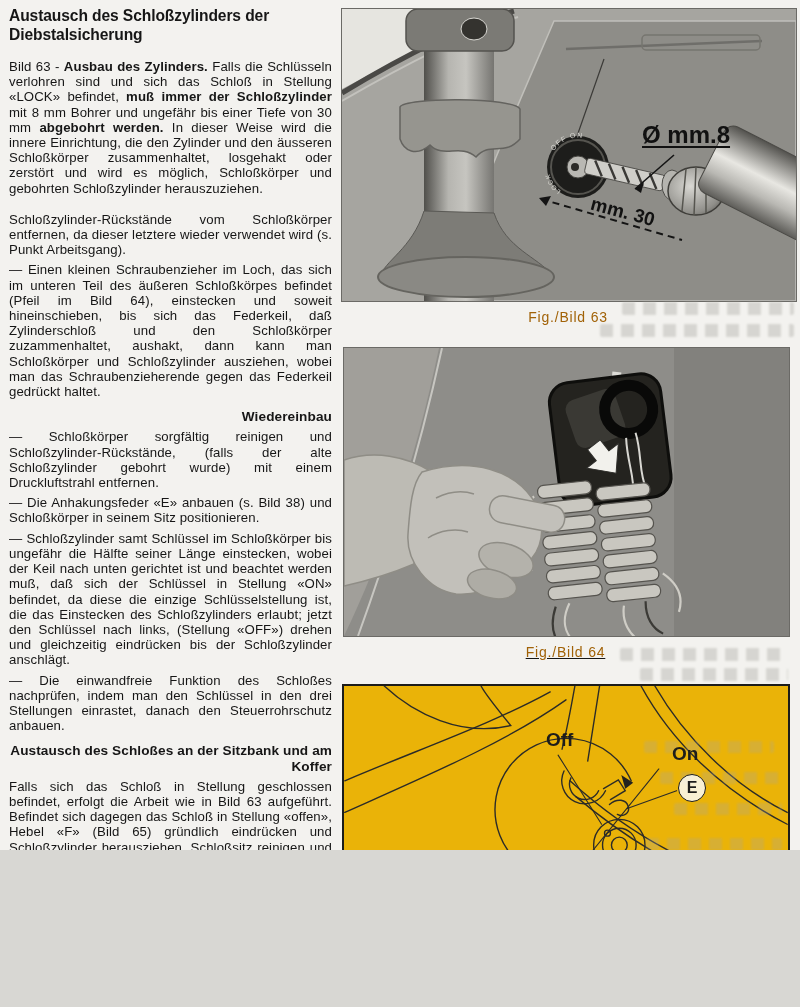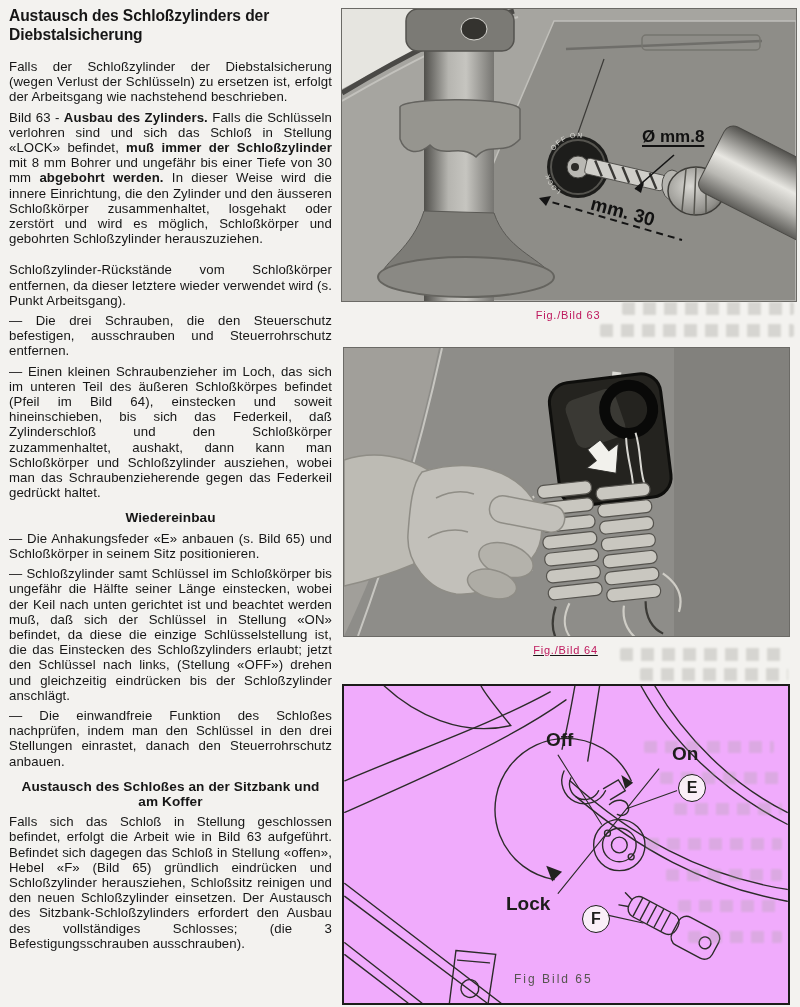--- a/index.html
+++ b/index.html
@@ -1,43 +1,43 @@
 <!DOCTYPE html>
 <html lang="de"><head>
 <meta charset="utf-8">
 <style>
   html,body{margin:0;padding:0;}
   body{background:#d8d7d3;font-family:"Liberation Sans","DejaVu Sans",sans-serif;}
-  .page{position:relative;width:800px;height:1007px;background:#f3f2ef;overflow:hidden;color:#161616;}
+  .page{position:relative;width:800px;height:850px;background:#f3f2ef;overflow:hidden;color:#161616;}
 
   
   .col{position:absolute;left:9px;top:6px;width:323px;font-size:13.2px;line-height:15.2px;
        text-align:justify;letter-spacing:.1px;}
   .blk{margin:0 0 5px;}
   .blk.join{margin-bottom:16px;}
   .blk.h1{font-size:15.6px;line-height:19px;font-weight:bold;text-align:left;margin:0 0 15px;letter-spacing:-.1px;}
-  .blk.h2{font-size:13.6px;font-weight:bold;text-align:center;margin:10px 8px 5px;}
+  .blk.h2{font-size:13.6px;font-weight:bold;text-align:right;margin:10px 0 5px;}
   .blk .b{font-weight:bold;}
 
   
   figure{margin:0;position:absolute;}
   .photo{position:relative;overflow:hidden;border:1px solid #6b6a66;box-shadow:inset 0 2px 3px rgba(30,30,28,.55);}
-  figcaption{font-size:11px;color:#be185d;letter-spacing:.8px;text-align:center;margin-top:7px;}
+  figcaption{font-size:14px;color:#a16207;letter-spacing:.8px;text-align:center;margin-top:7px;}
 
   #fig63{left:341px;top:8px;width:454px;}
   #fig63 .photo{width:454px;height:292px;background:#a6a5a0;}
-  .lbl-d{position:absolute;left:300px;top:118px;font-size:17px;font-weight:bold;
+  .lbl-d{position:absolute;left:300px;top:112px;font-size:24px;font-weight:bold;
          text-decoration:underline;text-decoration-thickness:2px;text-underline-offset:3px;color:#111;}
   .lbl-30{position:absolute;left:248px;top:192px;font-size:19px;font-weight:bold;color:#111;
           transform:rotate(15deg);}
 
   #fig64{left:343px;top:347px;width:445px;text-decoration:underline;}
   #fig64 .photo{width:445px;height:288px;background:#8e8d89;}
 
-  #fig65{left:342px;top:684px;width:448px;height:321px;background:#f0abfc;border:2px solid #1c1c1a;box-sizing:border-box;}
+  #fig65{left:342px;top:684px;width:448px;height:321px;background:#eab308;border:2px solid #1c1c1a;box-sizing:border-box;}
   .lin-lbl{position:absolute;font-size:19px;font-weight:600;color:#1d1d1b;}
   .lbl-off{left:202px;top:43px;}
   .lbl-on{left:304px;top:57px;margin-left:24px;}
   .lbl-lock{left:162px;top:207px;}
   .badge{position:absolute;width:26px;height:26px;border:1.6px solid #1d1d1b;border-radius:50%;
          font-size:16px;font-weight:600;line-height:26px;text-align:center;color:#1d1d1b;background:rgba(251,250,247,.85);}
   .badge-e{left:334px;top:88px;}
   .badge-f{left:238px;top:219px;}
   .cap65{position:absolute;left:170px;top:286px;font-size:12px;color:#55544f;letter-spacing:2px;}
 
@@ -46,27 +46,26 @@
          opacity:.38;filter:blur(1.2px);border-radius:2px;pointer-events:none;}
   svg{display:block;}
 </style>
 </head>
 <body>
 
 <div class="page">
 
   <div class="col">
       <div class="blk h1"><span class="b">Austausch des Schloßzylinders der Diebstalsicherung</span></div>
-      <div class="blk p"><span>Falls der Schloßzylinder der Diebstalsicherung (wegen Verlust der Schlüsseln) zu ersetzen ist, erfolgt der Arbeitsgang wie nachstehend beschrieben.</span></div>
       <div class="blk p join"><span>Bild 63 - </span><span class="b">Ausbau des Zylinders.</span><span> Falls die Schlüsseln verlohren sind und sich das Schloß in Stellung «LOCK» befindet, </span><span class="b">muß immer der Schloßzylinder</span><span> mit 8 mm Bohrer und ungefähr bis einer Tiefe von 30 mm </span><span class="b">abgebohrt werden.</span><span> In dieser Weise wird die innere Einrichtung, die den Zylinder und den äusseren Schloßkörper zusammenhaltet, losgehakt oder zerstört und wird es möglich, Schloßkörper und gebohrten Schloßzylinder herauszuziehen.</span></div>
       <div class="blk p"><span>Schloßzylinder-Rückstände vom Schloßkörper entfernen, da dieser letztere wieder verwendet wird (s. Punkt Arbeitsgang).</span></div>
-      <div class="blk p"><span>— Die drei Schrauben, die den Steuerschutz befestigen, ausschrauben und Steuerrohrschutz entfernen.</span></div>
       <div class="blk p"><span>— Einen kleinen Schraubenzieher im Loch, das sich im unteren Teil des äußeren Schloßkörpes befindet (Pfeil im Bild 64), einstecken und soweit hineinschieben, bis sich das Federkeil, daß Zylinderschloß und den Schloßkörper zuzammenhaltet, aushakt, dann kann man Schloßkörper und Schloßzylinder ausziehen, wobei man das Schraubenzieherende gegen das Federkeil gedrückt haltet.</span></div>
       <div class="blk h2"><span class="b">Wiedereinbau</span></div>
-      <div class="blk p"><span>— Die Anhakungsfeder «E» anbauen (s. Bild 65) und Schloßkörper in seinem Sitz positionieren.</span></div>
+      <div class="blk p"><span>— Schloßkörper sorgfältig reinigen und Schloßzylinder-Rückstände, (falls der alte Schloßzylinder gebohrt wurde) mit einem Druckluftstrahl entfernen.</span></div>
+      <div class="blk p"><span>— Die Anhakungsfeder «E» anbauen (s. Bild 38) und Schloßkörper in seinem Sitz positionieren.</span></div>
       <div class="blk p"><span>— Schloßzylinder samt Schlüssel im Schloßkörper bis ungefähr die Hälfte seiner Länge einstecken, wobei der Keil nach unten gerichtet ist und beachtet werden muß, daß sich der Schlüssel in Stellung «ON» befindet, da diese die einzige Schlüsselstellung ist, die das Einstecken des Schloßzylinders erlaubt; jetzt den Schlüssel nach links, (Stellung «OFF») drehen und gleichzeitig eindrücken bis der Schloßzylinder anschlägt.</span></div>
       <div class="blk p"><span>— Die einwandfreie Funktion des Schloßes nachprüfen, indem man den Schlüssel in den drei Stellungen einrastet, danach den Steuerrohrschutz anbauen.</span></div>
       <div class="blk h2"><span class="b">Austausch des Schloßes an der Sitzbank und am Koffer</span></div>
       <div class="blk p"><span>Falls sich das Schloß in Stellung geschlossen befindet, erfolgt die Arbeit wie in Bild 63 aufgeführt. Befindet sich dagegen das Schloß in Stellung «offen», Hebel «F» (Bild 65) gründlich eindrücken und Schloßzylinder herausziehen, Schloßsitz reinigen und den neuen Schloßzylinder einsetzen. Der Austausch des Sitzbank-Schloßzylinders erfordert den Ausbau des vollständiges Schlosses; (die 3 Befestigungsschrauben ausschrauben).</span></div>
     </div>
 
   <figure id="fig63">
     <div class="photo">
       <svg viewBox="0 0 454 292" width="454" height="292">
         <defs>

